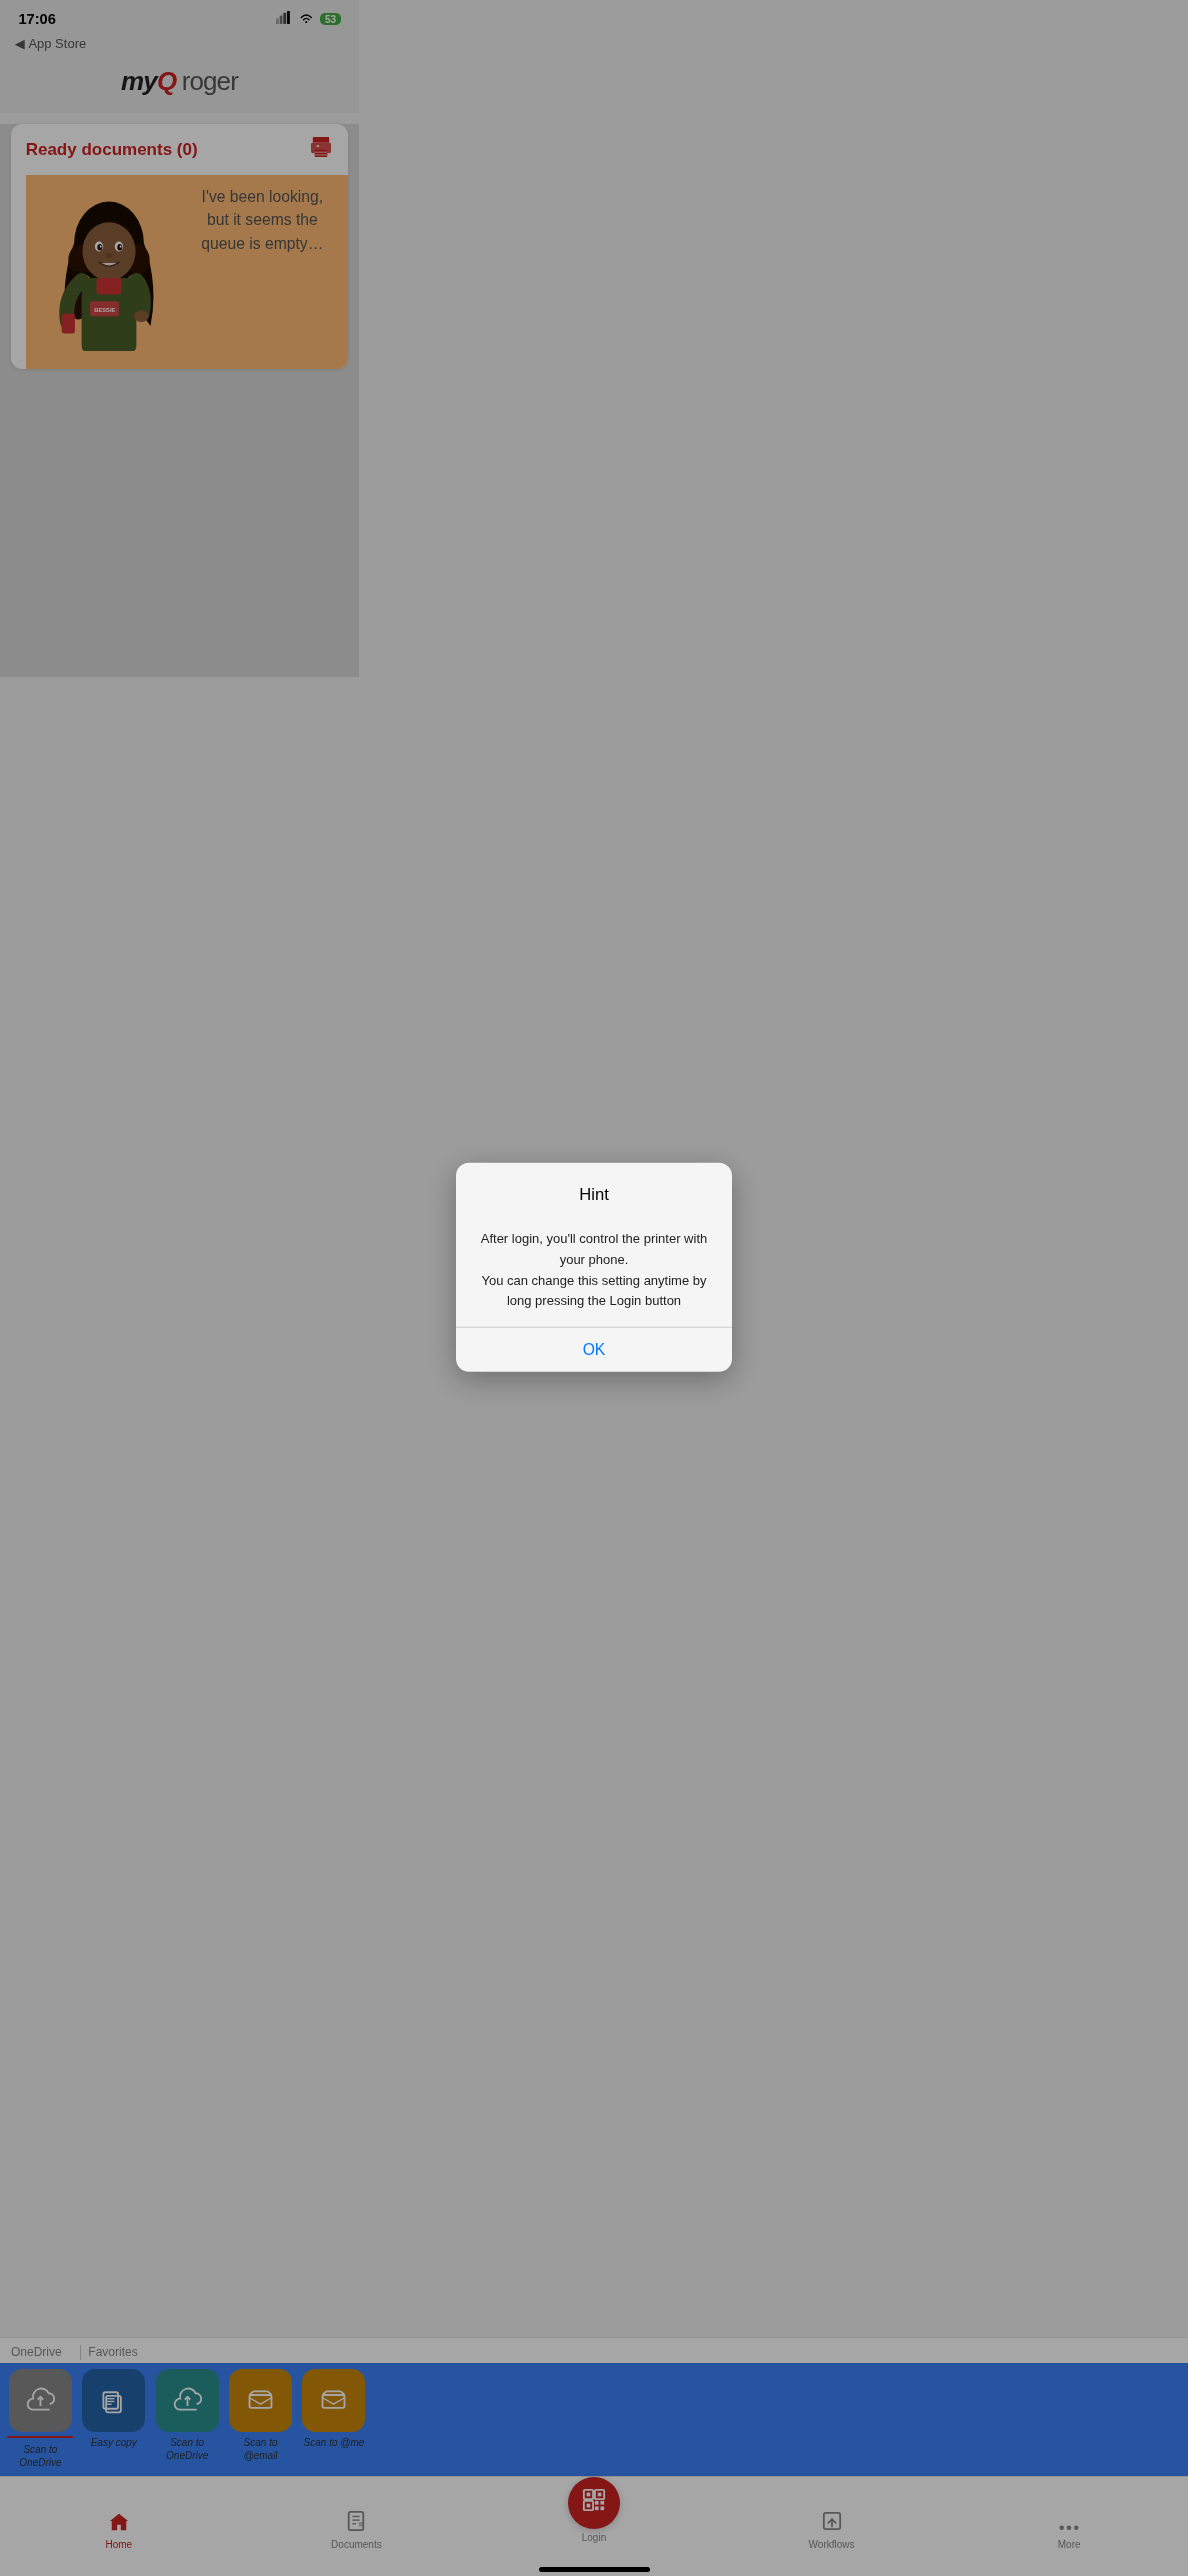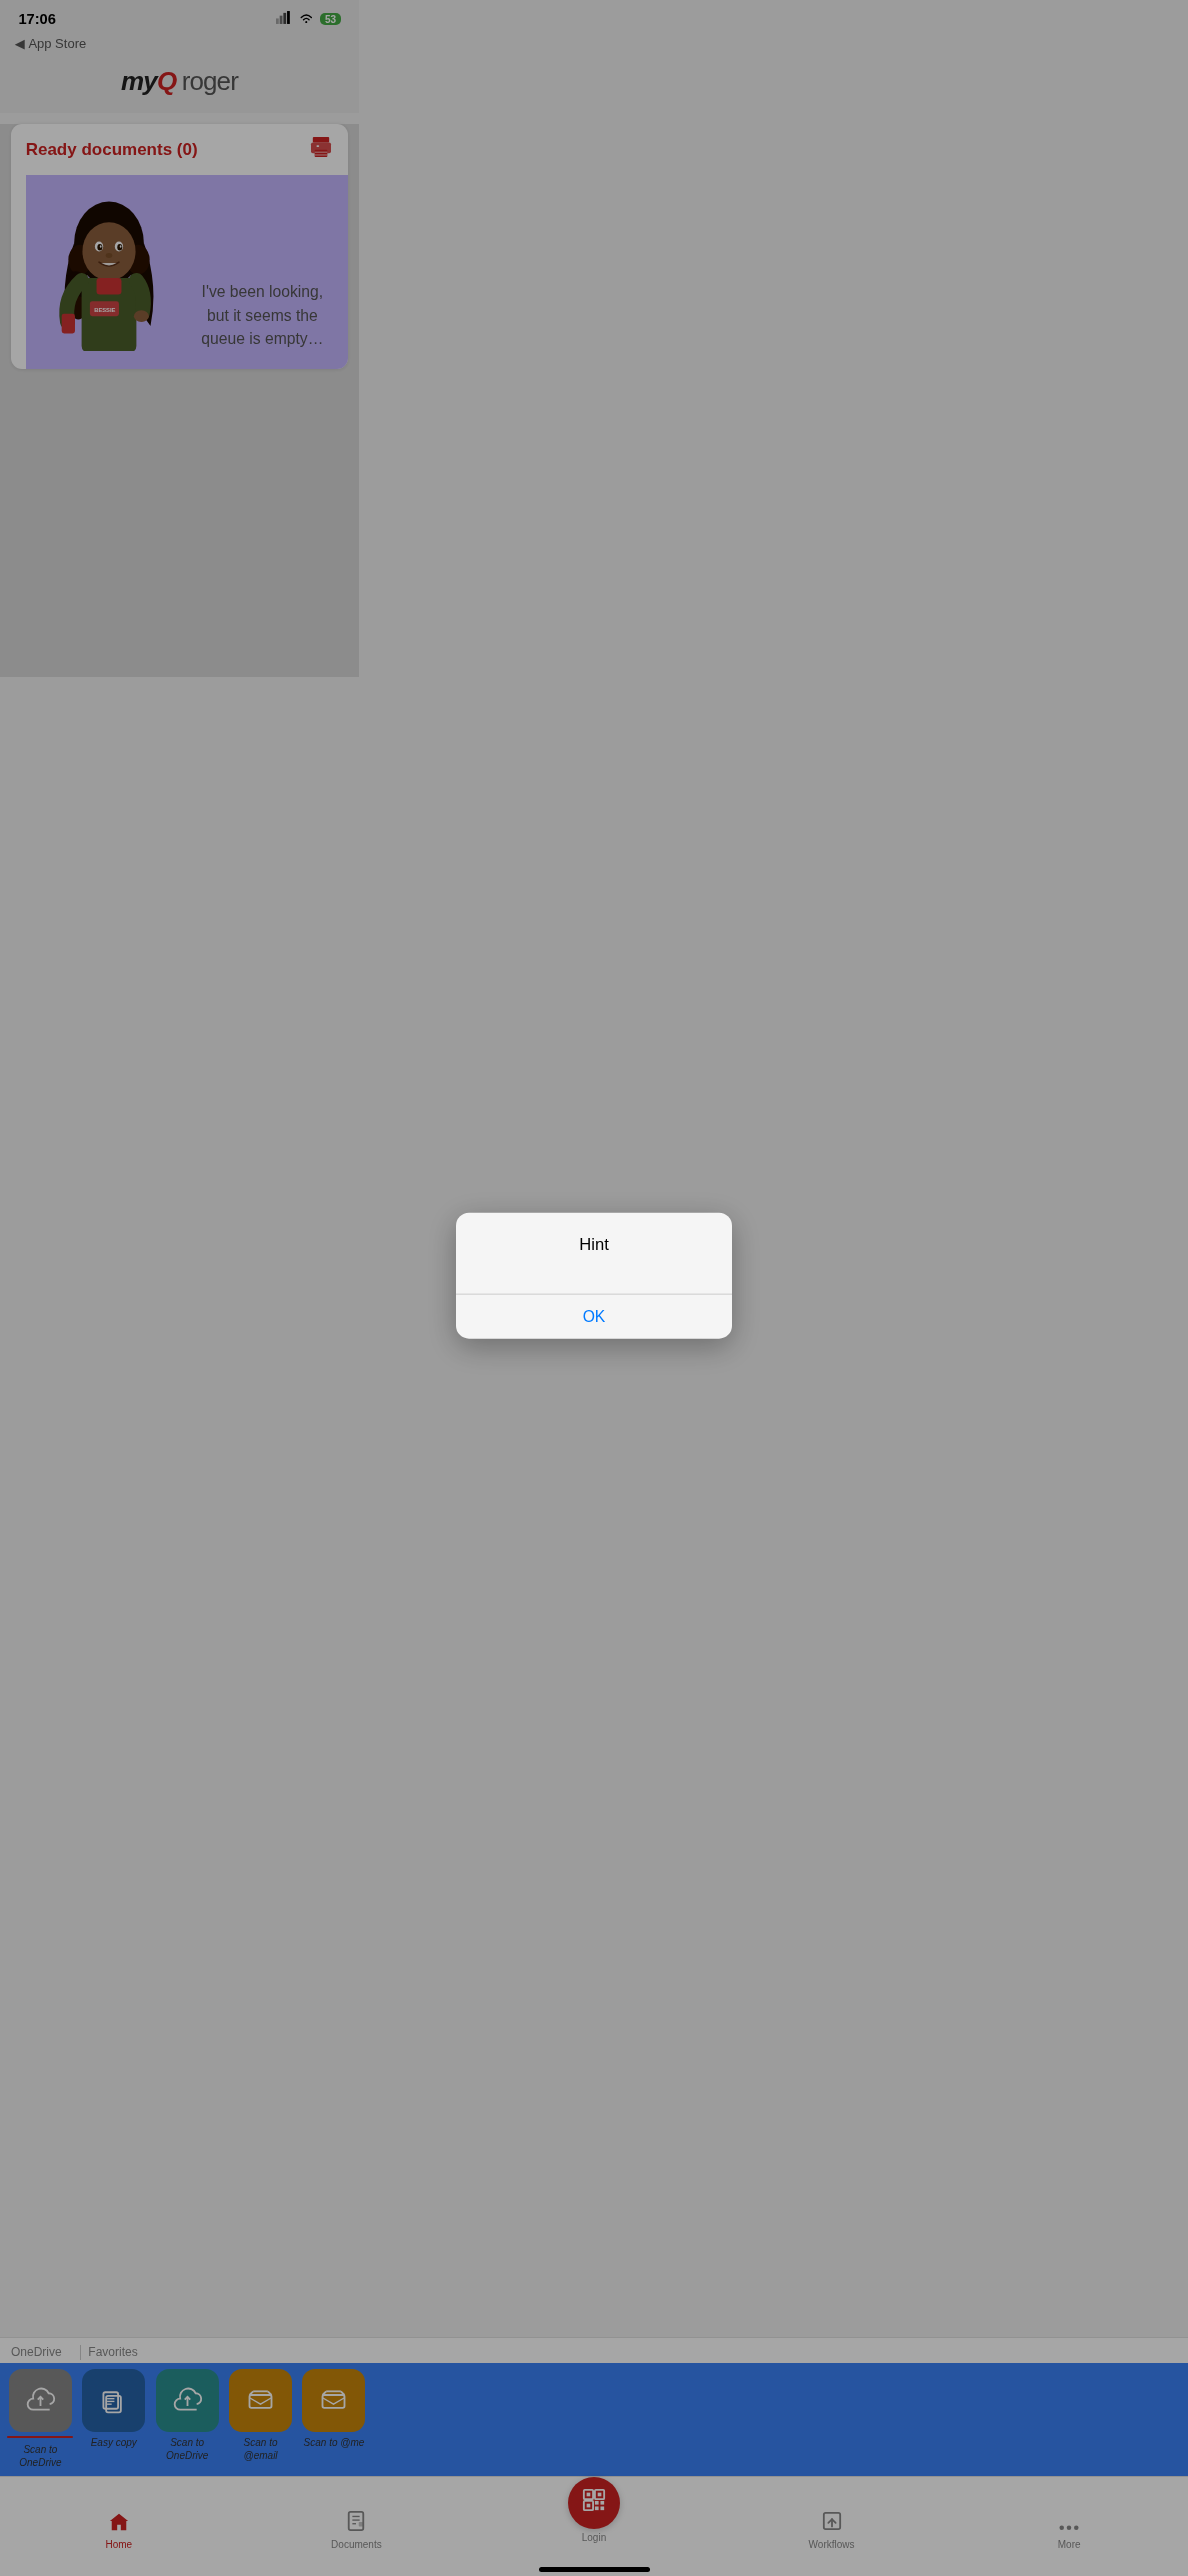--- a/index.html
+++ b/index.html
@@ -103,24 +103,24 @@
       font-size: 17px;
       font-weight: 700;
       color: #cc2222;
     }
     .printer-icon {
       font-size: 20px;
       color: #cc2222;
     }
     .ready-docs-body {
       display: flex;
-      align-items: flex-end;
+      align-items: flex-start;
       padding: 9.2px 14.7px 18.4px 9.2px;
       min-height: 166px;
-      background: #c4b5fd;
+      background: #fdba74;
       margin-left: 15px;
     }
     .character-area {
       width: 147px;
       height: 166px;
       display: flex;
       align-items: flex-end;
       justify-content: center;
       flex-shrink: 0;
       position: relative;
@@ -444,20 +444,21 @@
     </div>
   </div>
 
 </div>
 
 <div class="overlay"></div>
 
 <div class="hint-dialog">
   <div class="hint-dialog-body">
     <div class="hint-title">Hint</div>
+    <div class="hint-text">After login, you'll control the printer with your phone.<br>You can change this setting anytime by long pressing the Login button</div>
   </div>
   <div class="hint-dialog-divider"></div>
   <button class="hint-ok-btn">OK</button>
 </div>
 
 <div class="bottom-section">
 
   <div class="tabs-row">
     <span class="tab-label active">OneDrive</span>
     <div class="tab-separator"></div>

